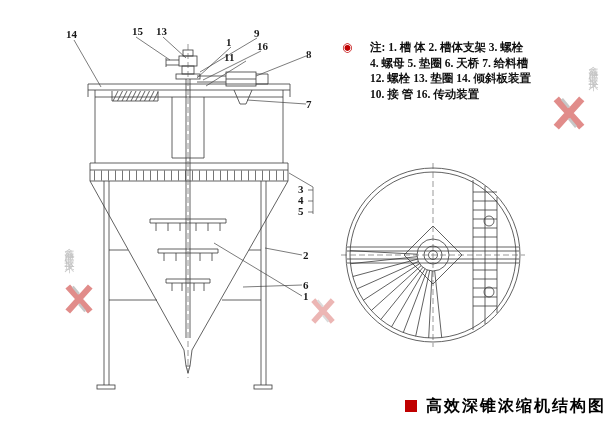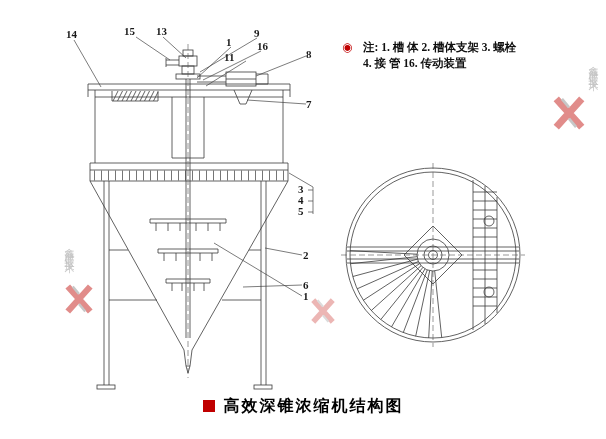--- a/index.html
+++ b/index.html
@@ -13,23 +13,23 @@
     font-family:"Liberation Serif","DejaVu Serif",serif;line-height:11px;
   }
   #legend{
     position:absolute;left:342px;top:40px;width:262px;
     font-size:11.5px;line-height:15.5px;font-weight:600;color:#101010;
     font-family:"Liberation Serif","DejaVu Serif",serif;
   }
   #legend .marker{
     position:absolute;left:0;top:0;color:#c00000;font-size:12px;line-height:15px;
   }
-  #legend .lg{margin-left:21px;white-space:nowrap;}
+  #legend .lg{margin-left:28px;white-space:nowrap;}
   #title-bar{
-    position:absolute;left:0;right:0;top:396px;text-align:center;
+    position:absolute;left:0;right:0;top:396px;text-align:right;
     font-size:16px;font-weight:700;letter-spacing:2px;color:#000;
     font-family:"Liberation Serif","DejaVu Serif",serif;
   }
   #title-bar .sq{
     display:inline-block;width:12px;height:12px;background:#c00000;
     margin-right:9px;vertical-align:-1px;
   }
   .wm{position:absolute;pointer-events:none;}
   .wm-text{
     color:#b5b5b5;opacity:.8;font-size:10px;letter-spacing:3px;
@@ -197,39 +197,41 @@
       <line x1="308" y1="212" x2="313" y2="212"></line>
       <line x1="313" y1="187" x2="313" y2="214"></line>
       <line x1="313" y1="187" x2="289" y2="173"></line>
       <line x1="302" y1="255" x2="265" y2="248"></line>
       <line x1="302" y1="285" x2="243" y2="287"></line>
       <line x1="302" y1="296" x2="214" y2="243"></line>
     </g>
   </svg>
 
   <div class="callout" style="left:66px;top:29px">14</div>
-  <div class="callout" style="left:124px;top:26px">15</div>
+  <div class="callout" style="left:132px;top:26px">15</div>
   <div class="callout" style="left:156px;top:26px">13</div>
   <div class="callout" style="left:226px;top:37px">1</div>
   <div class="callout" style="left:254px;top:28px">9</div>
   <div class="callout" style="left:257px;top:41px">16</div>
   <div class="callout" style="left:224px;top:52px">11</div>
   <div class="callout" style="left:306px;top:49px">8</div>
   <div class="callout" style="left:306px;top:99px">7</div>
   <div class="callout" style="left:298px;top:184px">3</div>
   <div class="callout" style="left:298px;top:195px">4</div>
   <div class="callout" style="left:298px;top:206px">5</div>
   <div class="callout" style="left:303px;top:250px">2</div>
   <div class="callout" style="left:303px;top:280px">6</div>
   <div class="callout" style="left:303px;top:291px">1</div>
 
   <div id="legend">
     <span class="marker">◉</span>
     <div class="lg">注: 1. 槽 体 2. 槽体支架 3. 螺栓</div>
-    <div class="lg">4. 接 管 16. 传动装置</div>
+    <div class="lg">4. 螺母 5. 垫圈 6. 天桥 7. 给料槽</div>
+    <div class="lg">12. 螺栓 13. 垫圈 14. 倾斜板装置</div>
+    <div class="lg">10. 接 管 16. 传动装置</div>
   </div>
 
   <div class="wm" style="left:62px;top:240px;height:130px">
     <span class="wm-text">鑫海矿业技术</span>
   </div>
   <div class="wm wm-logo" style="left:64px;top:284px">
     <svg width="30" height="30" viewBox="0 0 24 24" fill="none">
       <path d="M3 2 L21 22 M21 2 L3 22" stroke="#c9302c" stroke-width="5"></path>
       <path d="M7 2 L12 8 M17 22 L12 16" stroke="#9a9a9a" stroke-width="2"></path>
     </svg>

